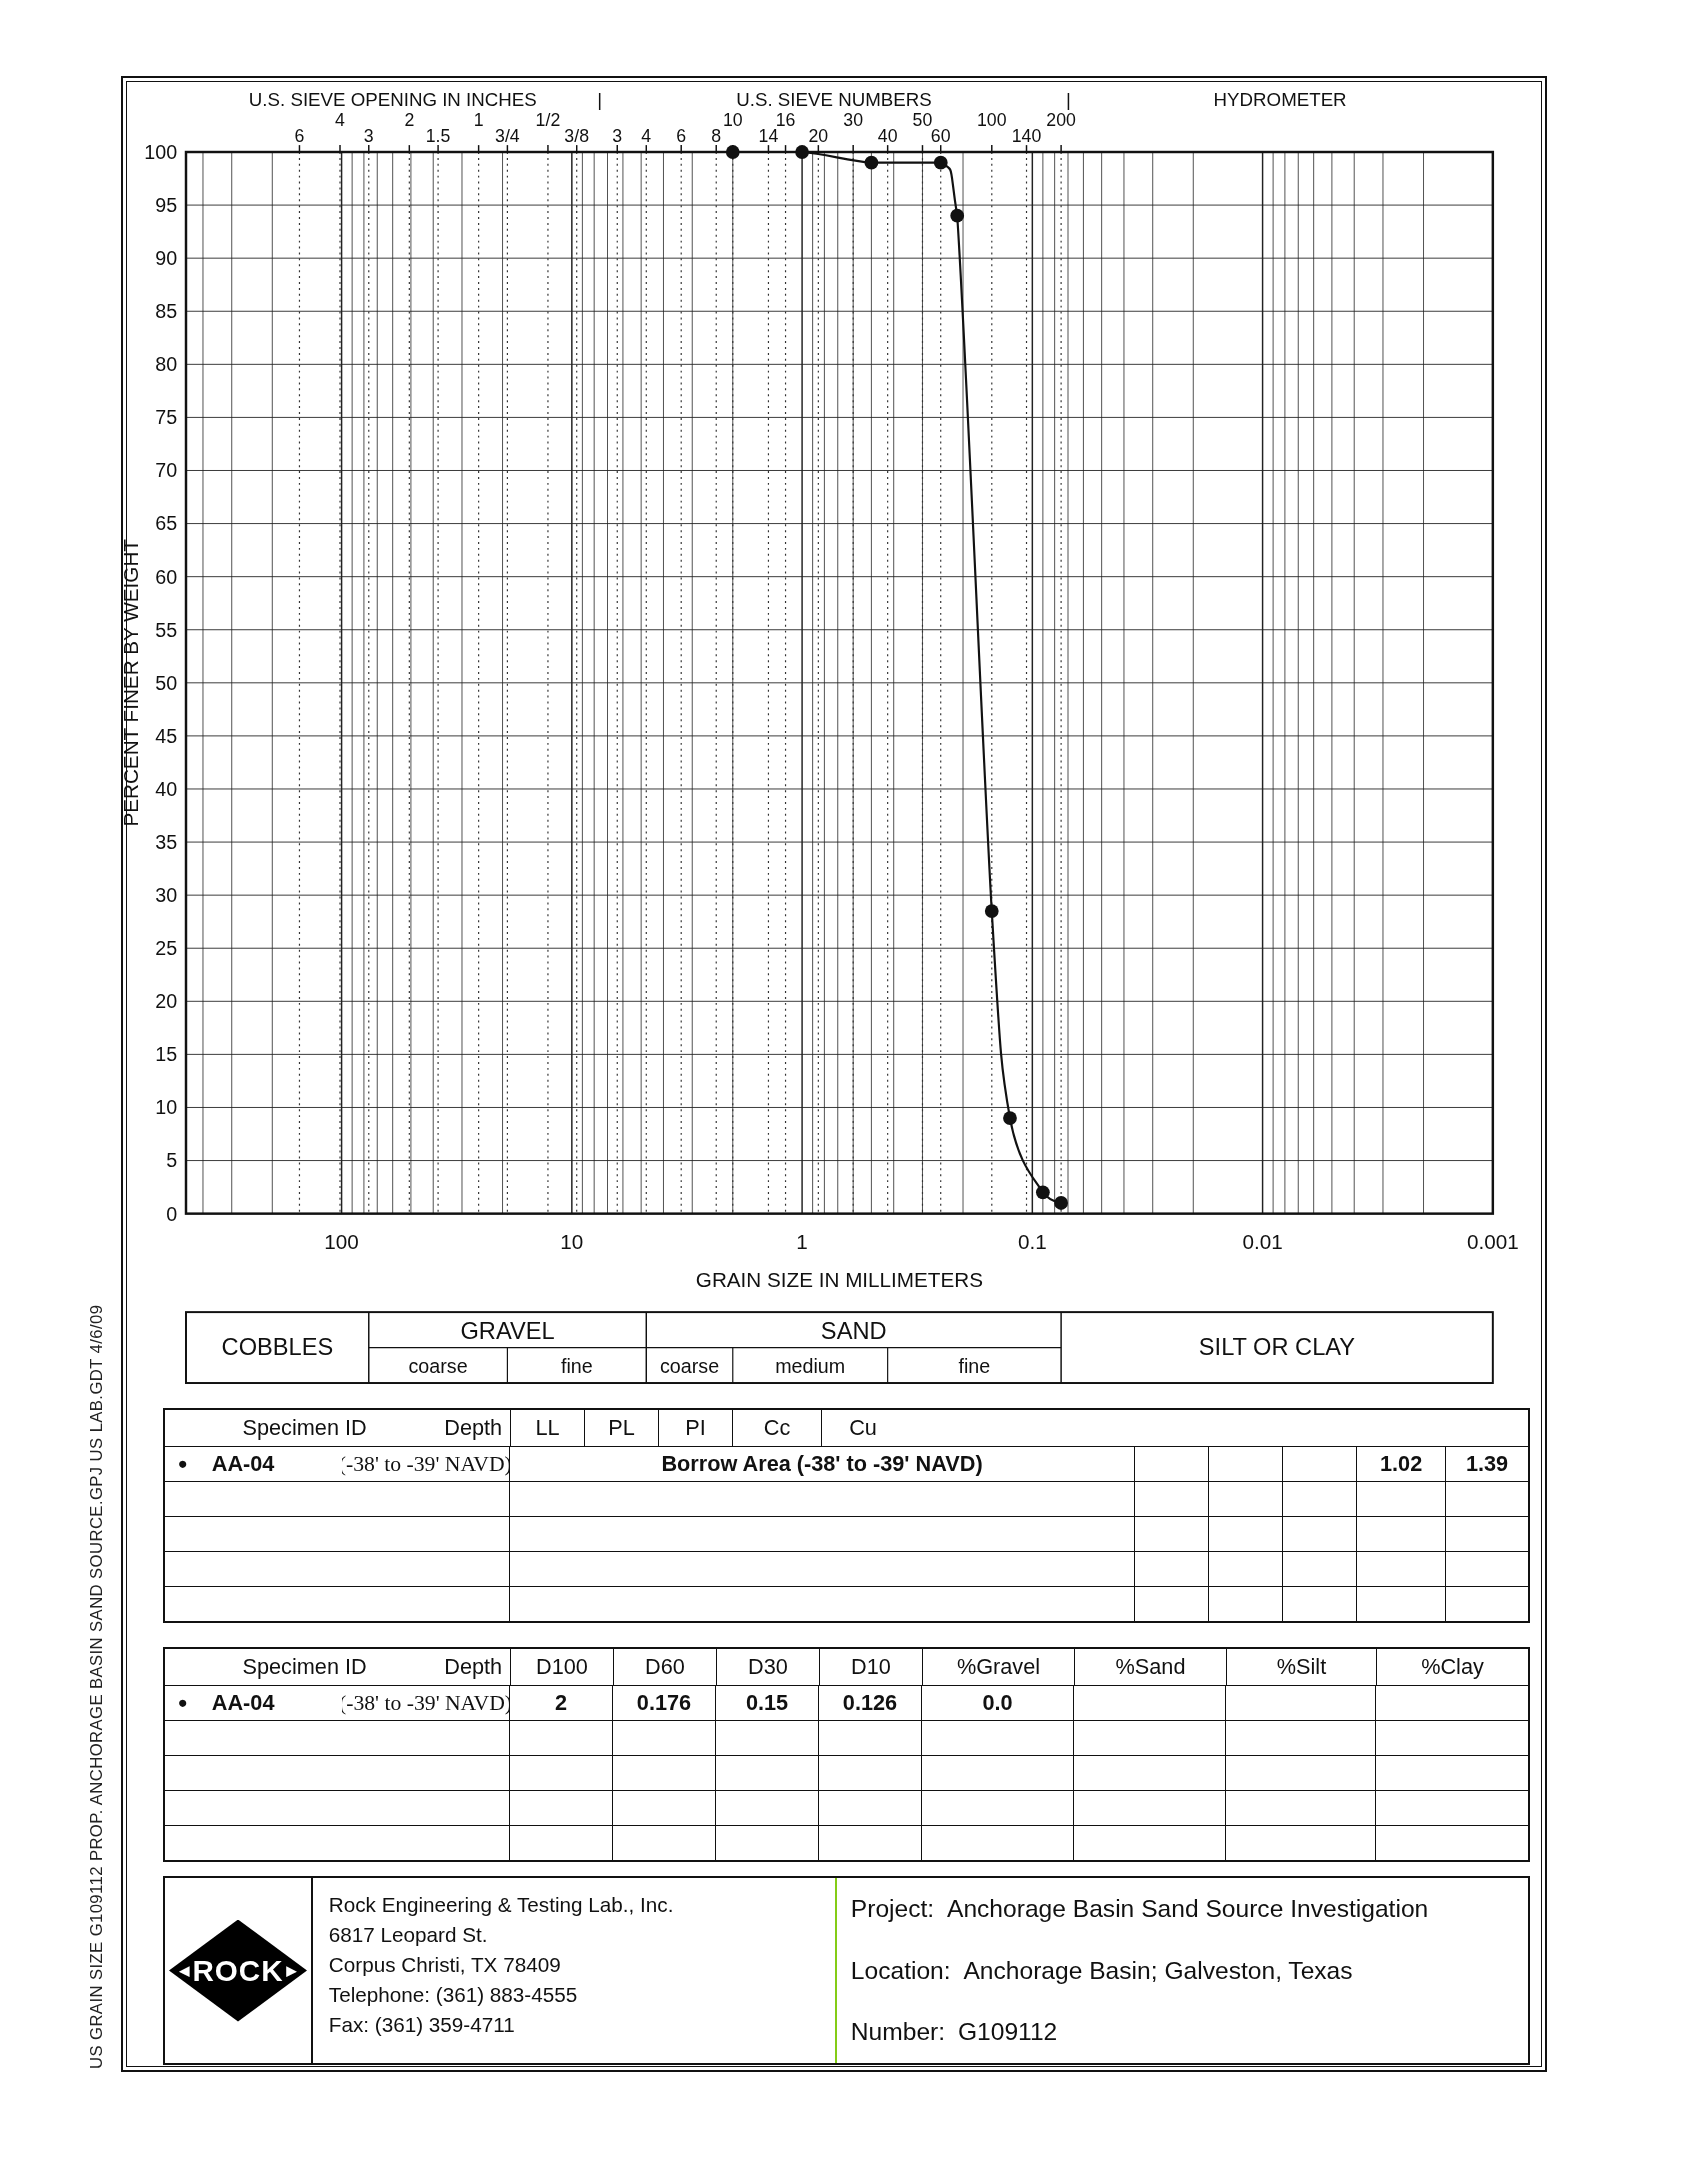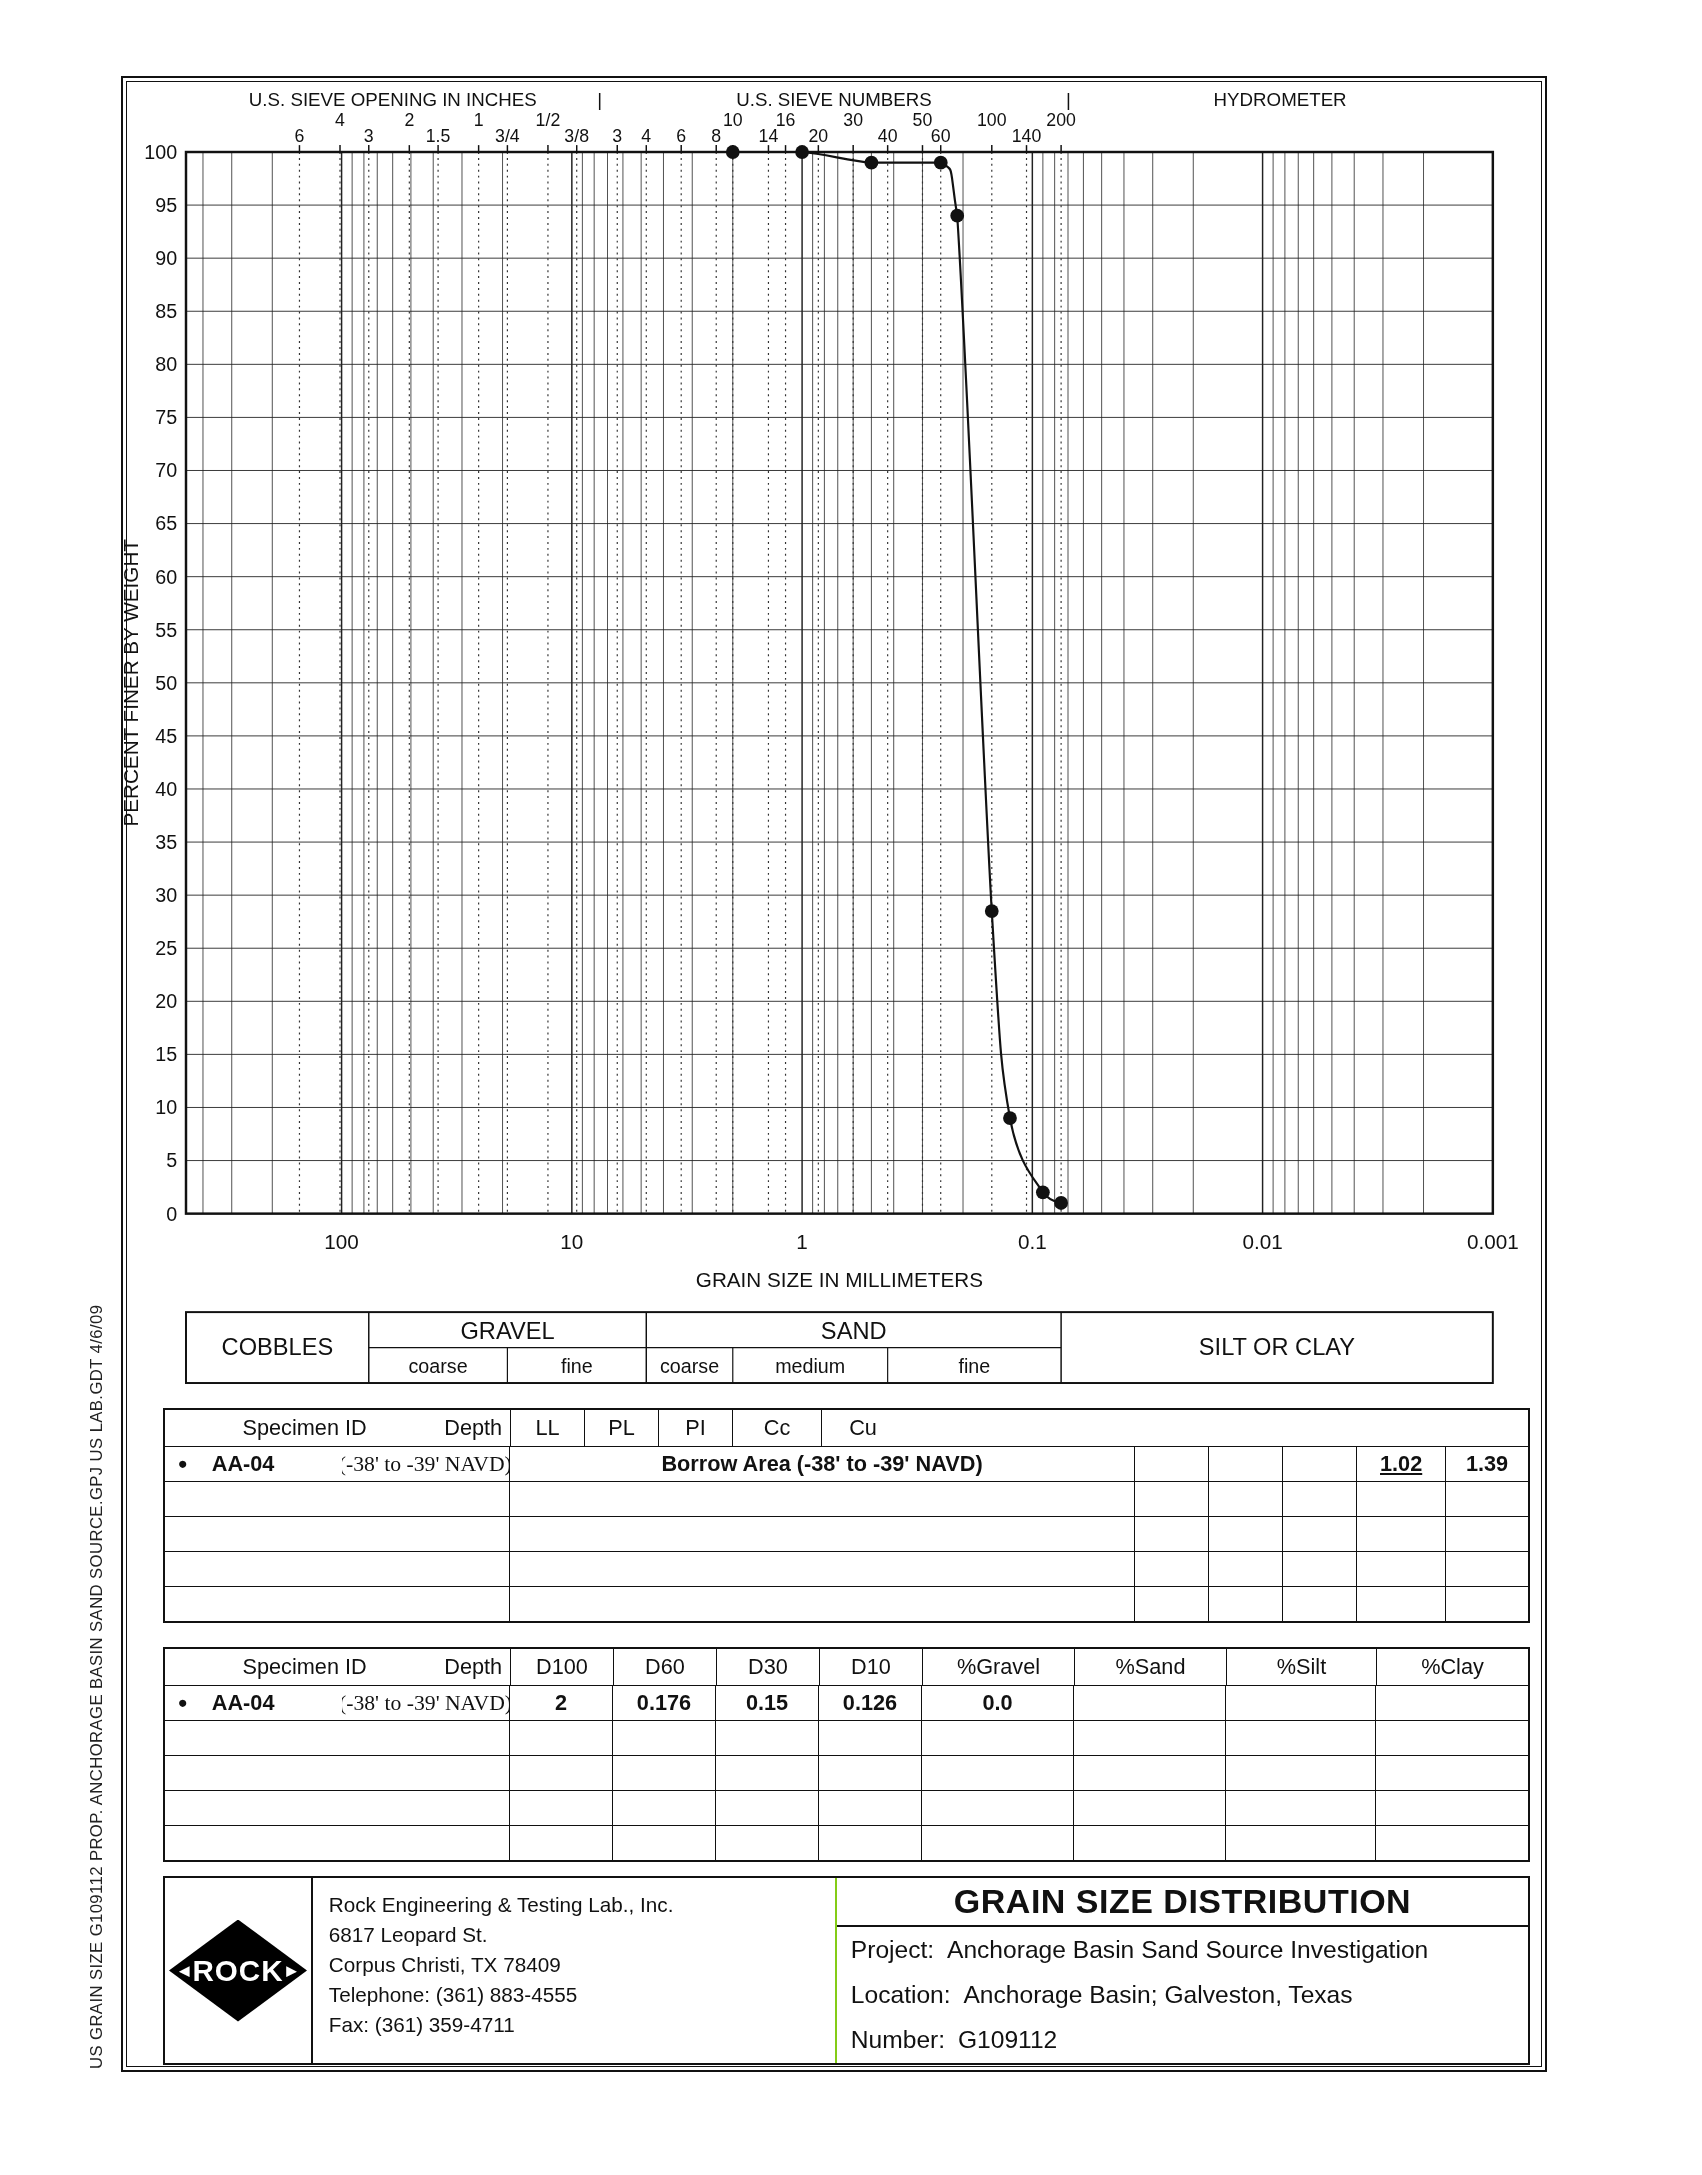--- a/index.html
+++ b/index.html
@@ -269,21 +269,21 @@
         <div class="td bl" style="width: 83px; justify-content: center;">Cu</div>
       </div>
       <div class="tr" style="height: 35px;">
         <div class="td marker" style="width: 35px; justify-content: center;">●</div>
         <div class="td bold" style="width: 142px; justify-content: flex-start; padding-left: 11.8px;">AA-04</div>
         <div class="td serif" style="width: 167px; justify-content: center;">(-38' to -39' NAVD)</div>
         <div class="td bl bold" style="width: 626px; justify-content: center;">Borrow Area (-38' to -39' NAVD)</div>
         <div class="td bl bold" style="width: 74px; justify-content: center;"></div>
         <div class="td bl bold" style="width: 74px; justify-content: center;"></div>
         <div class="td bl bold" style="width: 74px; justify-content: center;"></div>
-        <div class="td bl bold" style="width: 89px; justify-content: center; text-decoration: underline;">1.02</div>
+        <div class="td bl bold" style="width: 89px; justify-content: center;">1.02</div>
         <div class="td bl bold" style="width: 83px; justify-content: center;">1.39</div>
       </div>
       <div class="tr" style="height: 35px;">
         <div class="td marker" style="width: 35px; justify-content: center;"></div>
         <div class="td bold" style="width: 142px; justify-content: flex-start; padding-left: 11.8px;"></div>
         <div class="td serif" style="width: 167px; justify-content: center;"></div>
         <div class="td bl bold" style="width: 626px; justify-content: center;"></div>
         <div class="td bl bold" style="width: 74px; justify-content: center;"></div>
         <div class="td bl bold" style="width: 74px; justify-content: center;"></div>
         <div class="td bl bold" style="width: 74px; justify-content: center;"></div>
@@ -416,21 +416,20 @@
       </div>
     </div>
     <div class="company-cell">
       <div>Rock Engineering &amp; Testing Lab., Inc.</div>
       <div>6817 Leopard St.</div>
       <div>Corpus Christi, TX 78409</div>
       <div>Telephone:  (361) 883-4555</div>
       <div>Fax:  (361) 359-4711</div>
     </div>
     <div class="title-cell">
-      <div class="report-title">GRAIN SIZE DISTRIBUTION</div>
       <div class="field">
         <span>Project:</span>
         <span>Anchorage Basin Sand Source Investigation</span>
       </div>
       <div class="field">
         <span>Location:</span>
         <span>Anchorage Basin; Galveston, Texas</span>
       </div>
       <div class="field">
         <span>Number:</span>

